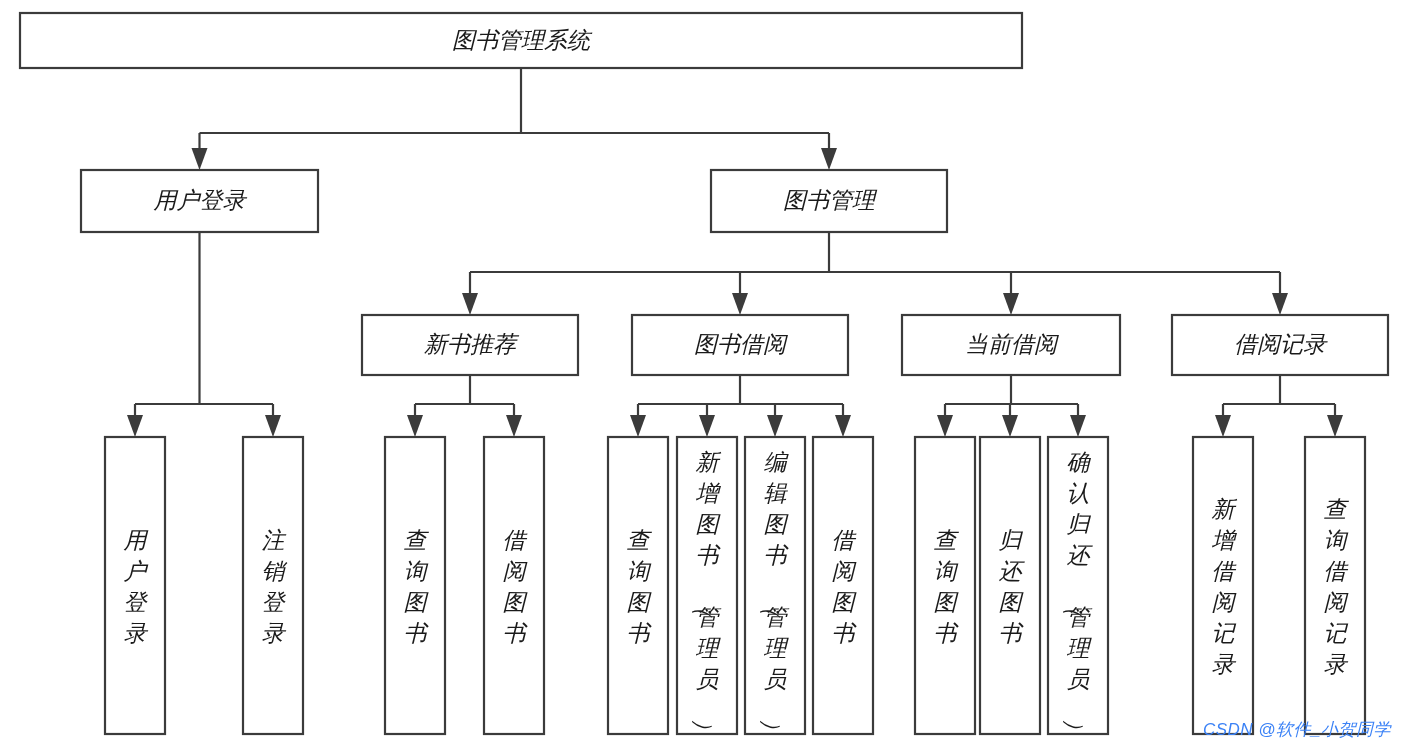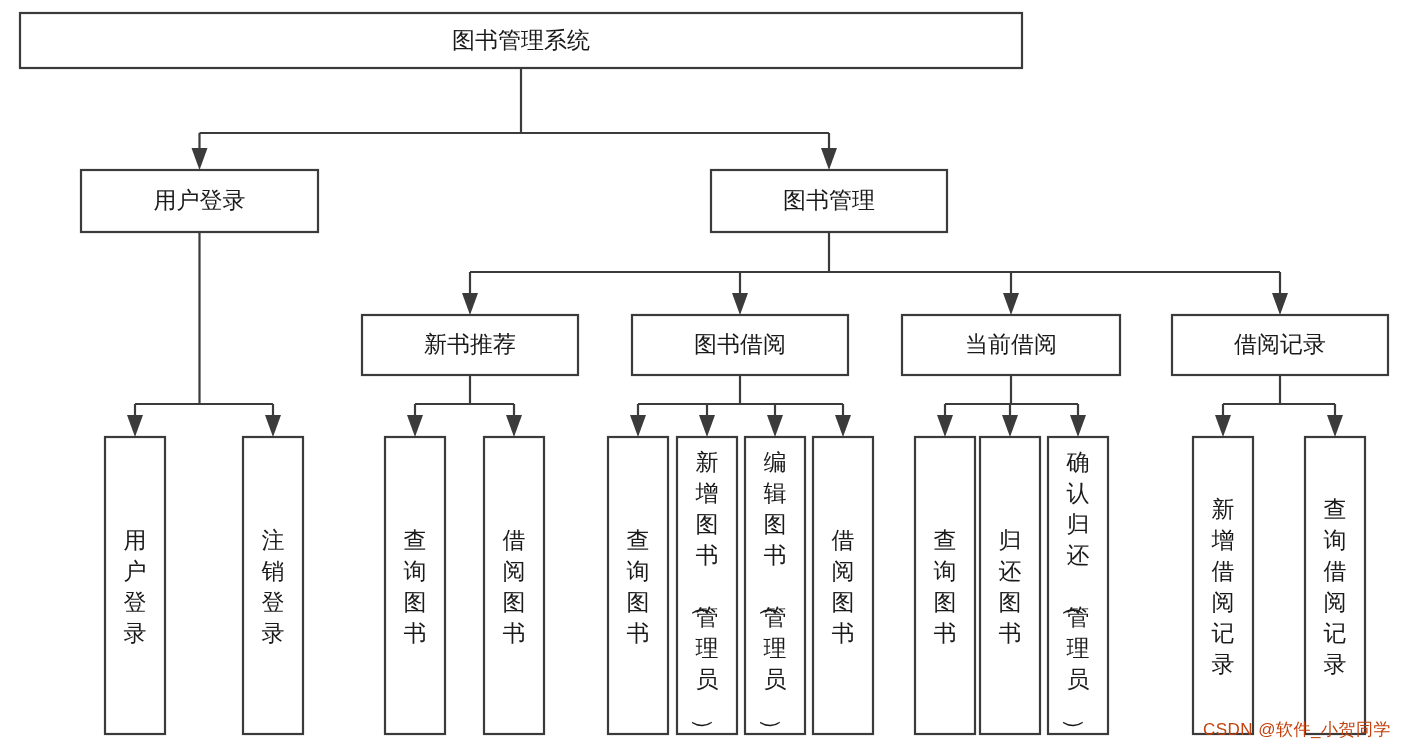--- a/index.html
+++ b/index.html
@@ -13,20 +13,21 @@
     position: relative;
     overflow: hidden;
     font-family: "Liberation Sans", "DejaVu Sans", sans-serif;
   }
   #diagram-root {
     position: absolute;
     left: 0;
     top: 0;
     width: 1405px;
     height: 747px;
+    font-style: italic;
   }
   .node-box {
     fill: #ffffff;
     stroke: #3b3b3b;
     stroke-width: 2.2;
   }
   .node-label-h {
     fill: #1a1a1a;
     font-family: "Liberation Sans", "DejaVu Sans", sans-serif;
     font-size: 23px;
@@ -47,21 +48,21 @@
   .edge-arrow {
     fill: #3b3b3b;
     stroke: none;
   }
   .watermark {
     position: absolute;
     right: 14px;
     bottom: 6px;
     font-family: "Liberation Sans", "DejaVu Sans", sans-serif;
     font-size: 17px;
-    color: #c2410c;
+    color: #3b82f6;
     letter-spacing: 0.5px;
     white-space: nowrap;
     user-select: none;
   }
 </style>
 </head>
 <body>
 
 <div id="diagram-root">
   <svg id="diagram-svg" width="1405" height="747" viewBox="0 0 1405 747" xmlns="http://www.w3.org/2000/svg">

